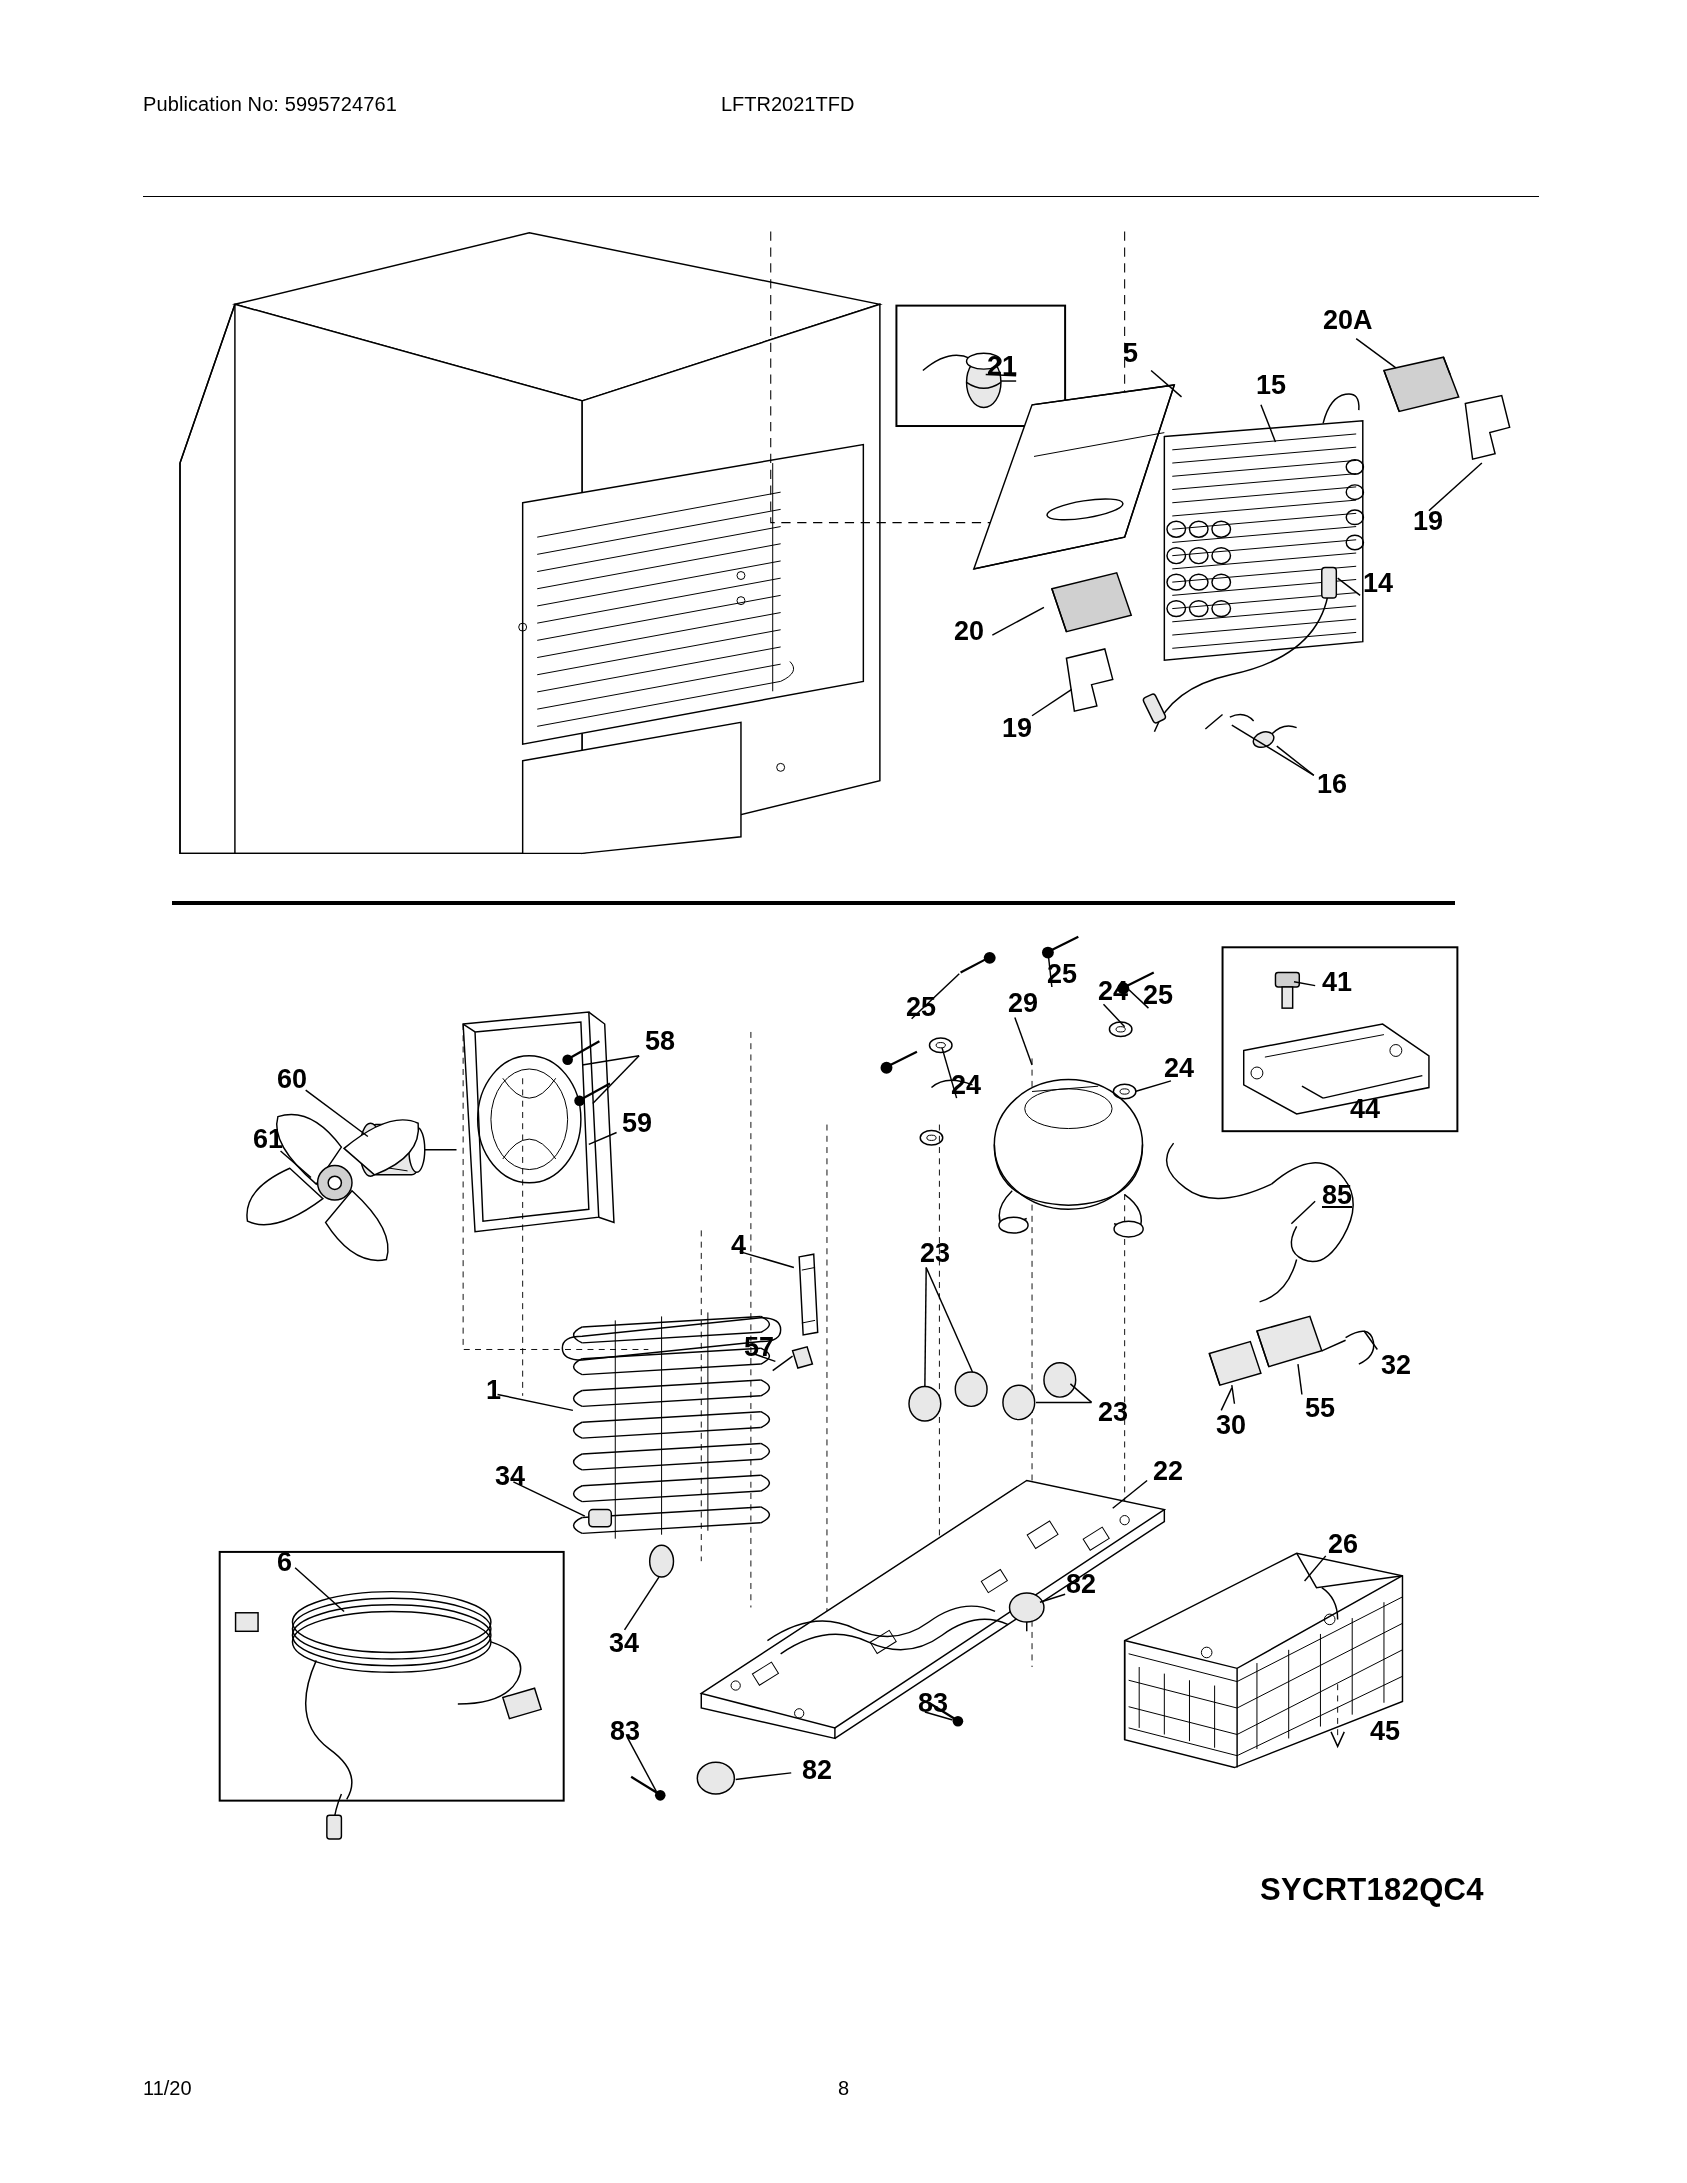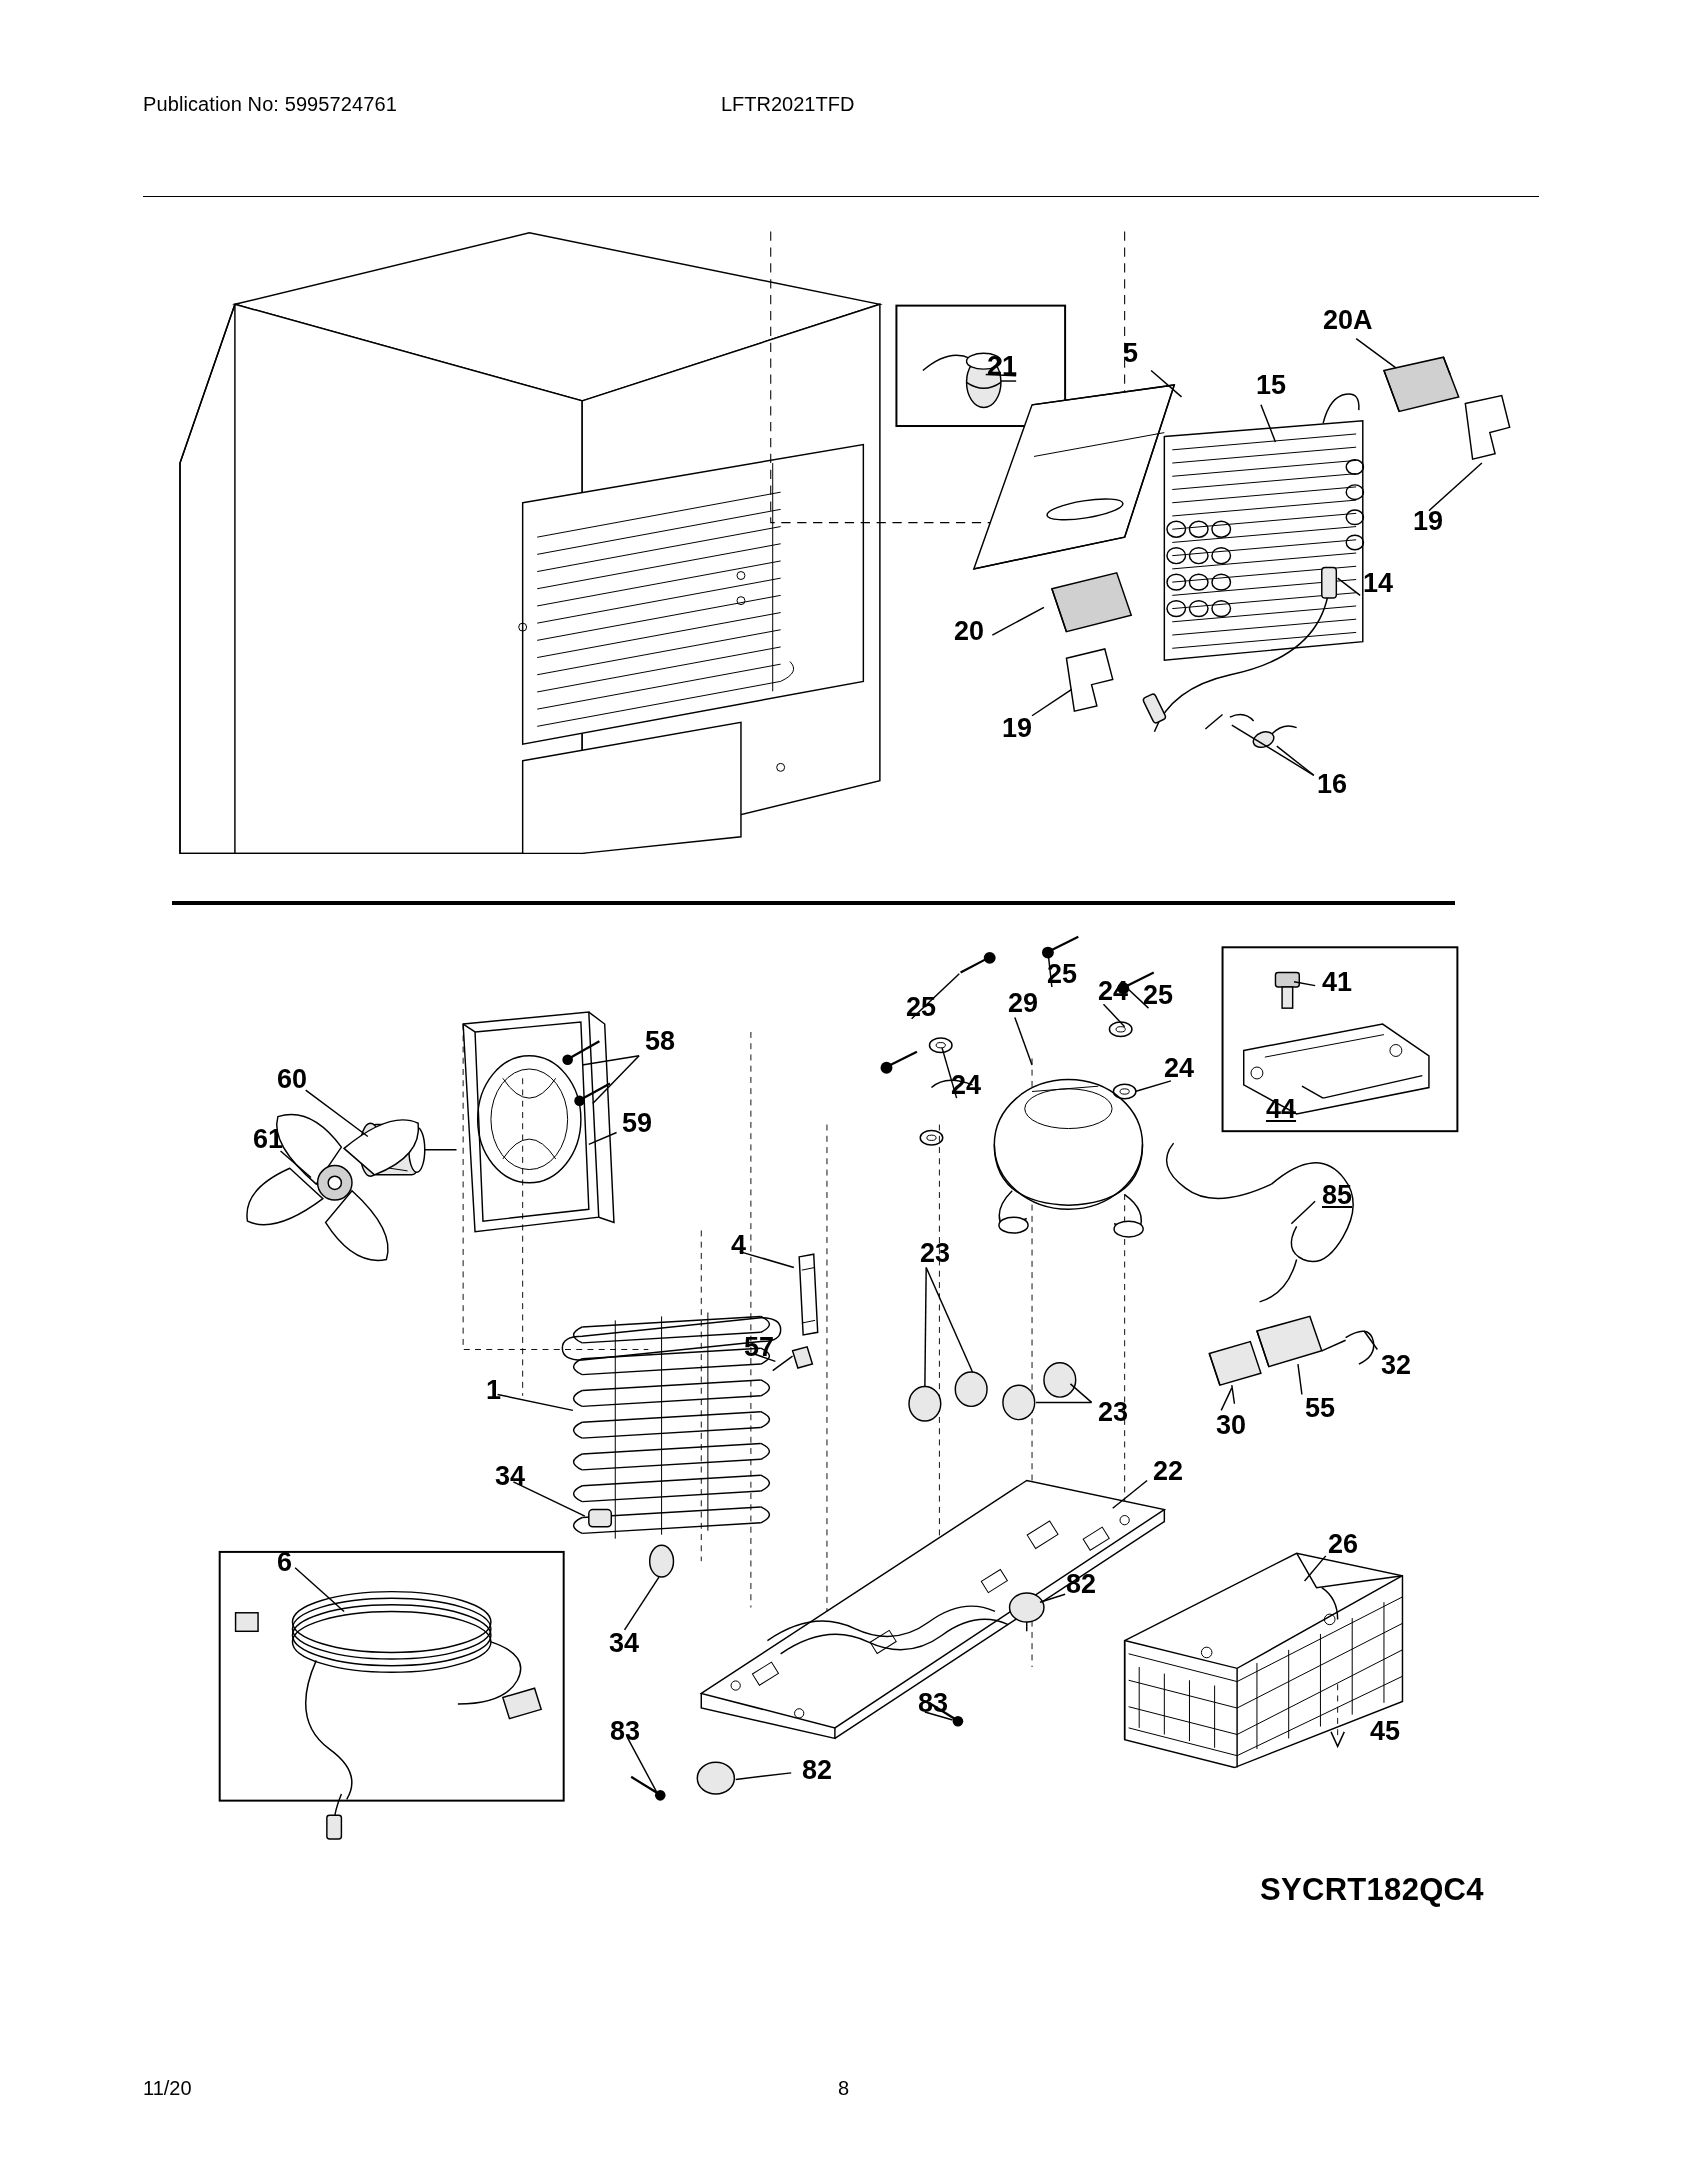--- a/index.html
+++ b/index.html
@@ -575,21 +575,21 @@
   <div class="callout" style="left:277px; top:1066px;">60</div>
   <div class="callout" style="left:253px; top:1126px;">61</div>
   <div class="callout" style="left:1047px; top:961px;">25</div>
   <div class="callout" style="left:906px; top:994px;">25</div>
   <div class="callout" style="left:1008px; top:990px;">29</div>
   <div class="callout" style="left:1098px; top:978px;">24</div>
   <div class="callout" style="left:1143px; top:982px;">25</div>
   <div class="callout" style="left:951px; top:1072px;">24</div>
   <div class="callout" style="left:1164px; top:1055px;">24</div>
   <div class="callout" style="left:1322px; top:969px;">41</div>
-  <div class="callout" style="left:1266px; top:1096px;text-decoration:underline;">44</div>
+  <div class="callout" style="left:1350px; top:1096px;">44</div>
   <div class="callout" style="left:1322px; top:1182px;text-decoration:underline;">85</div>
   <div class="callout" style="left:1381px; top:1352px;">32</div>
   <div class="callout" style="left:1305px; top:1395px;">55</div>
   <div class="callout" style="left:1216px; top:1412px;">30</div>
   <div class="callout" style="left:731px; top:1232px;">4</div>
   <div class="callout" style="left:920px; top:1240px;">23</div>
   <div class="callout" style="left:1098px; top:1399px;">23</div>
   <div class="callout" style="left:744px; top:1334px;">57</div>
   <div class="callout" style="left:486px; top:1377px;">1</div>
   <div class="callout" style="left:495px; top:1463px;">34</div>

